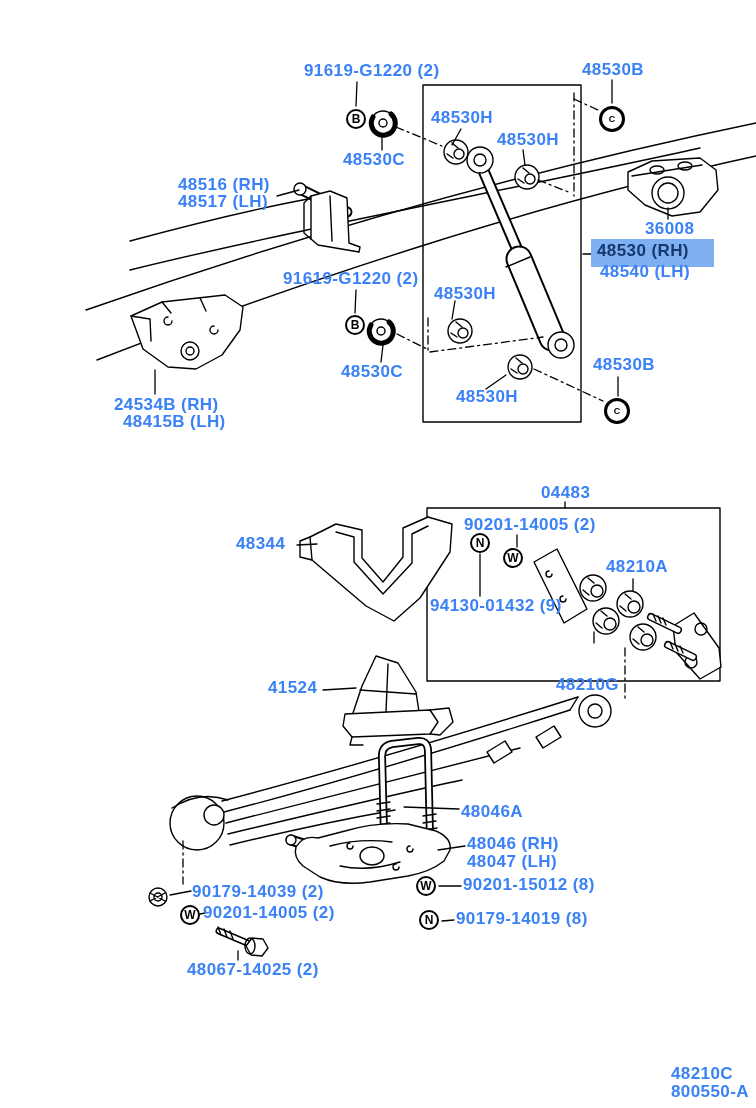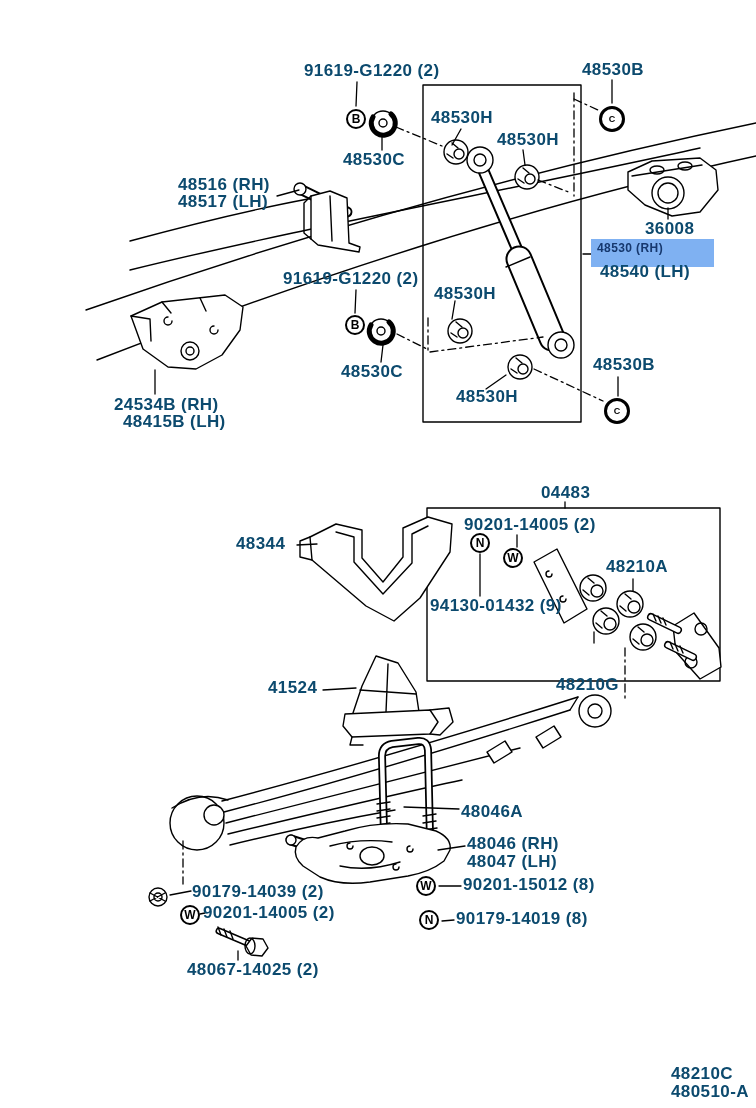--- a/index.html
+++ b/index.html
@@ -3,37 +3,37 @@
 <meta charset="utf-8">
 <style>
   html,body{margin:0;padding:0;background:#888;}
   #canvas{
     position:relative;width:756px;height:1108px;background:#ffffff;
     overflow:hidden;font-family:"Liberation Sans",sans-serif;
   }
   #art{position:absolute;left:0;top:0;}
   .lbl{
     position:absolute;font-weight:bold;font-size:17px;line-height:18px;
-    letter-spacing:0.4px;color:#0c4a6e;white-space:nowrap;
+    letter-spacing:0.4px;color:#3b82f6;white-space:nowrap;
   }
   .sym{
     position:absolute;box-sizing:border-box;border:2px solid #000;border-radius:50%;
     width:20px;height:20px;font-weight:bold;font-size:12px;line-height:16px;
     text-align:center;color:#000;background:#fff;
   }
   .ring{
     position:absolute;box-sizing:border-box;border:3px solid #000;border-radius:50%;
     width:26px;height:26px;font-weight:bold;font-size:9px;line-height:20px;
     text-align:center;color:#000;background:#fff;
   }
   .hl{
     position:absolute;left:591px;top:239px;width:123px;height:28px;
   }
   .hl .hl-text{
-    position:absolute;left:6px;top:2px;font-weight:bold;font-size:12px;
+    position:absolute;left:6px;top:2px;font-weight:bold;font-size:17px;
     letter-spacing:0.4px;white-space:nowrap;
   }
 </style>
 </head>
 <body>
 
 <div id="canvas">
 
 <svg id="art" width="756" height="1108" viewBox="0 0 756 1108" stroke="#000" fill="none" stroke-width="1.4" stroke-linecap="round" stroke-linejoin="round">
 
@@ -298,21 +298,21 @@
   <div class="lbl" style="left:268px;top:679px">41524</div>
   <div class="lbl" style="left:461px;top:803px">48046A</div>
   <div class="lbl" style="left:467px;top:835px">48046 (RH)</div>
   <div class="lbl" style="left:467px;top:853px">48047 (LH)</div>
   <div class="lbl" style="left:463px;top:876px">90201-15012 (8)</div>
   <div class="lbl" style="left:192px;top:883px">90179-14039 (2)</div>
   <div class="lbl" style="left:203px;top:904px">90201-14005 (2)</div>
   <div class="lbl" style="left:456px;top:910px">90179-14019 (8)</div>
   <div class="lbl" style="left:187px;top:961px">48067-14025 (2)</div>
   <div class="lbl" style="left:671px;top:1065px">48210C</div>
-  <div class="lbl" style="left:671px;top:1083px">480510-A</div>
+  <div class="lbl" style="left:671px;top:1083px">800550-A</div>
 
   <div class="sym" style="left:346px;top:109px">B</div>
   <div class="sym" style="left:345px;top:315px">B</div>
   <div class="sym" style="left:470px;top:533px">N</div>
   <div class="sym" style="left:503px;top:548px">W</div>
   <div class="sym" style="left:180px;top:905px">W</div>
   <div class="sym" style="left:416px;top:876px">W</div>
   <div class="sym" style="left:419px;top:910px">N</div>
   <div class="ring" style="left:599px;top:106px">C</div>
   <div class="ring" style="left:604px;top:398px">C</div>

